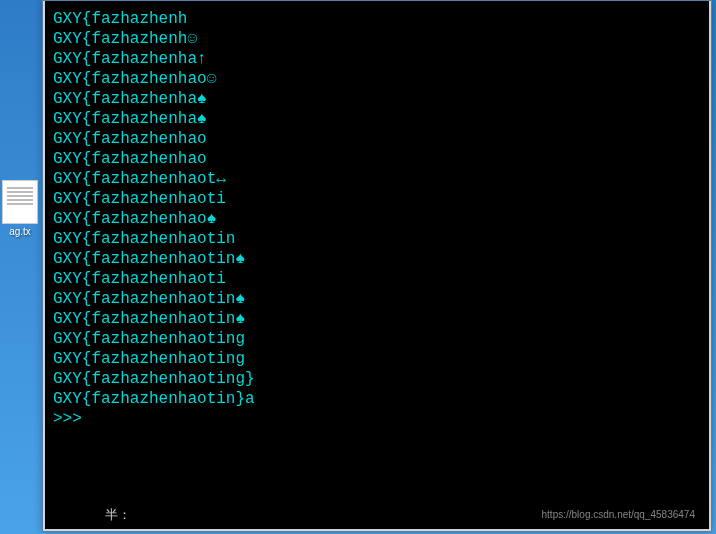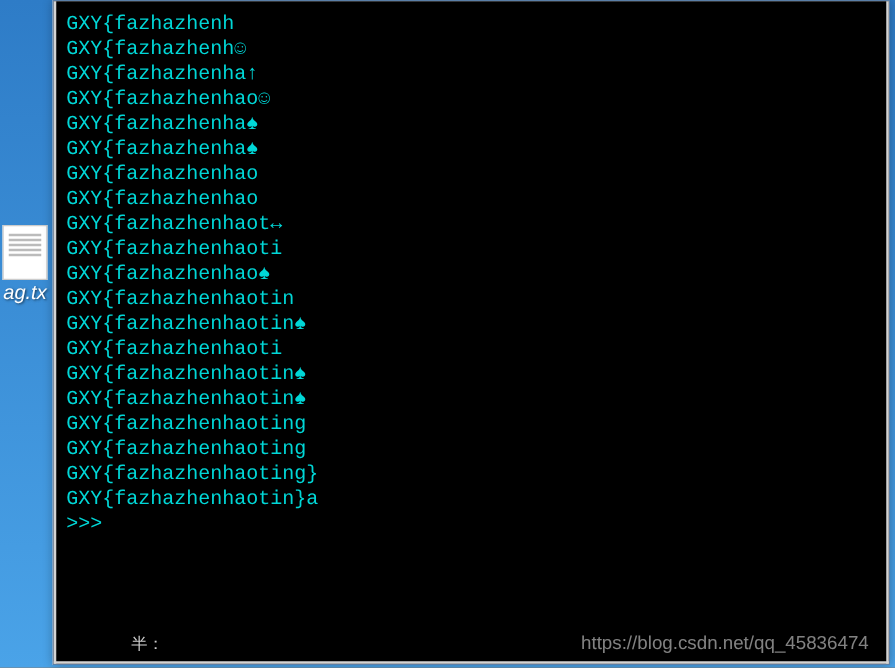--- a/index.html
+++ b/index.html
@@ -35,26 +35,25 @@
       content: "";
       position: absolute;
       top: 6px;
       left: 4px;
       right: 4px;
       height: 2px;
       background: #bbb;
       box-shadow: 0 4px 0 #bbb, 0 8px 0 #bbb, 0 12px 0 #bbb, 0 16px 0 #bbb;
     }
     .desktop-icon-label {
-      font-size: 16px;
+      font-size: 10px;
       color: white;
       text-shadow: 1px 1px 2px rgba(0,0,0,0.6);
       margin-top: 2px;
       white-space: nowrap;
-      font-style: italic;
     }
     .terminal-window {
       position: absolute;
       left: 42px;
       top: 0;
       right: 4px;
       bottom: 2px;
       background: #fff;
       border: 1px solid #5a7fa8;
       box-shadow: 0 0 8px rgba(0,0,0,0.3);
@@ -119,21 +118,21 @@
       left: 60px;
       color: #ccc;
       font-size: 13px;
       font-family: "SimSun", sans-serif;
     }
     .watermark {
       position: absolute;
       bottom: 4px;
       right: 14px;
       color: rgba(200,200,200,0.65);
-      font-size: 15px;
+      font-size: 10px;
       font-family: Arial, sans-serif;
     }
   </style>
 </head>
 <body>
 
 <div class="desktop-icon">
   <div class="desktop-icon-img"></div>
   <div class="desktop-icon-label">ag.tx</div>
 </div>

